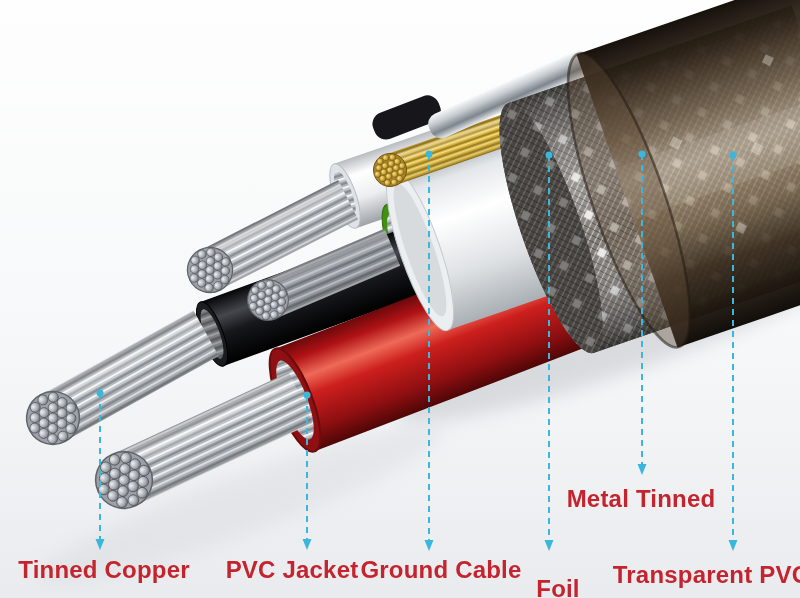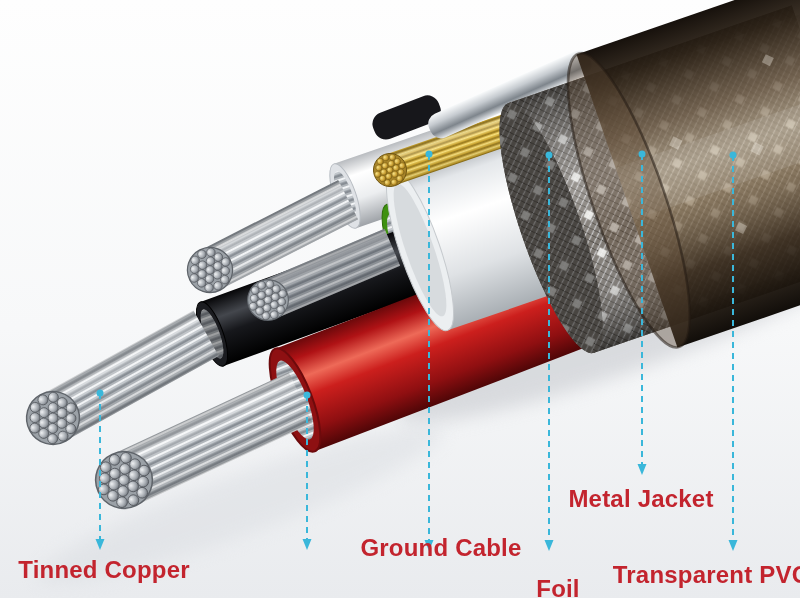--- a/index.html
+++ b/index.html
@@ -337,17 +337,18 @@
     <path d="M95.5,539 L104.5,539 L100,550 Z"></path>
     <path d="M302.5,539 L311.5,539 L307,550 Z"></path>
     <path d="M424.5,540 L433.5,540 L429,551 Z"></path>
     <path d="M544.5,540 L553.5,540 L549,551 Z"></path>
     <path d="M637.5,464 L646.5,464 L642,475 Z"></path>
     <path d="M728.5,540 L737.5,540 L733,551 Z"></path>
   </g>
 </svg>
 
 <div class="part-label" style="left:104px;top:558px;text-align:center;">Tinned Copper</div>
-<div class="part-label" style="left:441px;top:536px;">Ground Cable</div>
+<div class="part-label" style="left:292px;top:558px;">PVC Jacket</div>
+<div class="part-label" style="left:441px;top:558px;">Ground Cable</div>
 <div class="part-label" style="left:558px;top:561px;margin-top:16px;">Foil</div>
-<div class="part-label" style="left:641px;top:487px;">Metal Jacket</div>
+<div class="part-label" style="left:641px;top:487px;">Metal Tinned</div>
 <div class="part-label" style="left:711px;top:563px;">Transparent PVC</div>
 </div>
 
 </body></html>

